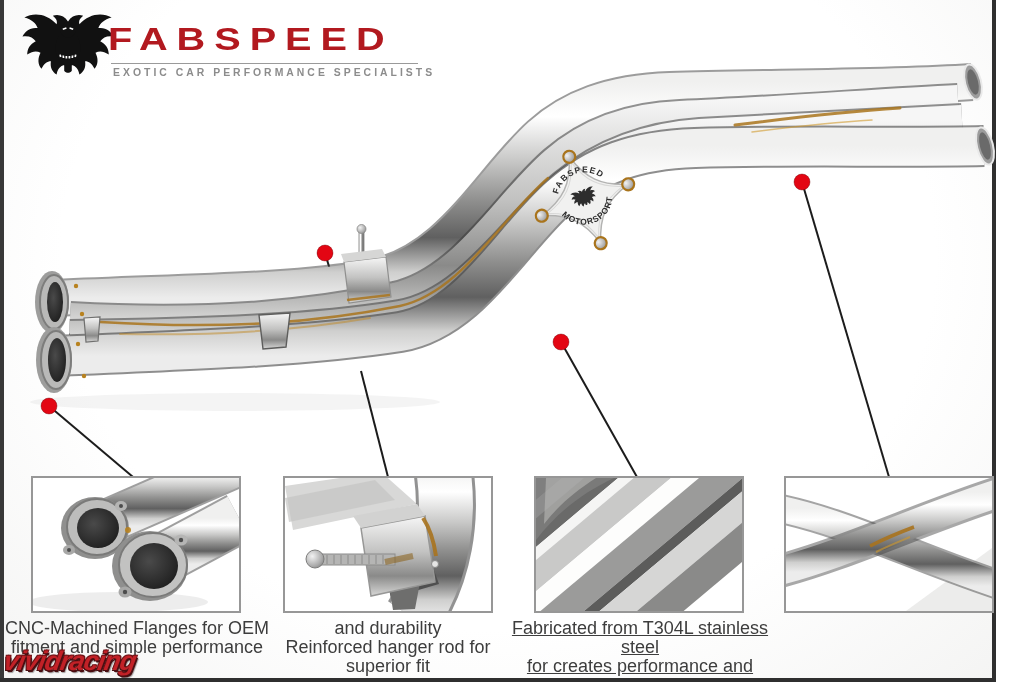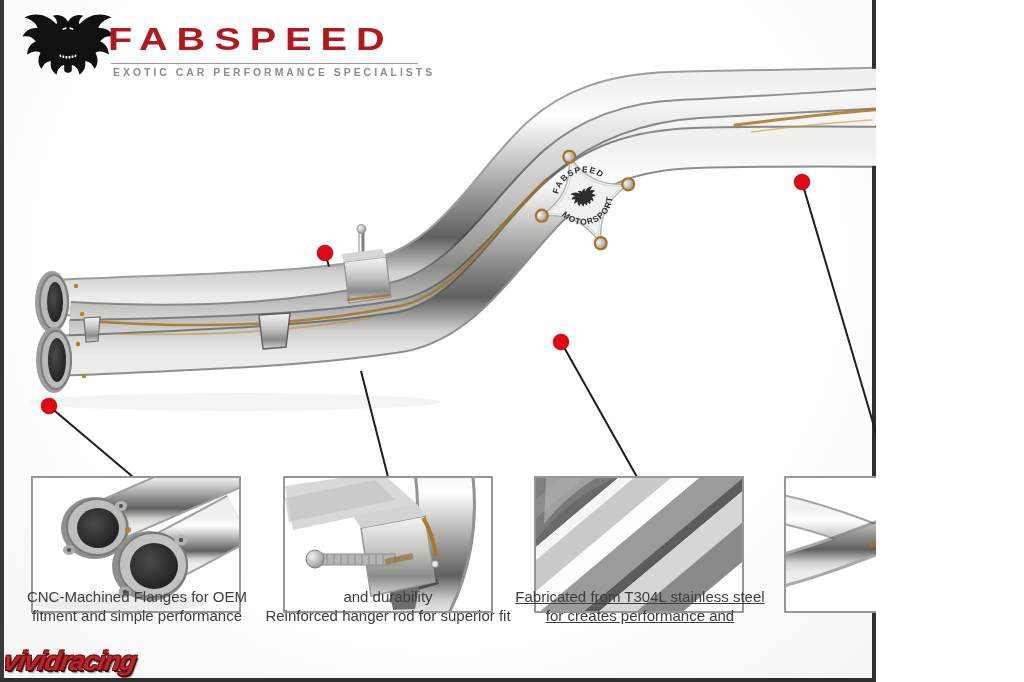--- a/index.html
+++ b/index.html
@@ -1,17 +1,17 @@
 <!DOCTYPE html>
 <html><head>
 <meta charset="utf-8">
 <style>
   html,body{margin:0;padding:0;background:#fff;}
   .stage{
-    position:relative;width:876px;height:682px;overflow:hidden;
+    position:relative;width:996px;height:682px;overflow:hidden;
     background:radial-gradient(ellipse at 50% 38%, #ffffff 62%, #f4f4f3 100%);
     font-family:"Liberation Sans", sans-serif;
   }
   .edge{position:absolute;background:#383838;}
   .edge-left{left:0;top:0;width:4px;height:682px;}
   .edge-right{right:0;top:0;width:4px;height:682px;background:#2f2f2f;}
   .edge-bottom{left:0;bottom:0;width:1024px;height:4px;background:#2f2f2f;}
 
   
   .logo{position:absolute;left:14px;top:8px;width:400px;height:72px;}
@@ -33,22 +33,22 @@
   
   .thumb{
     position:absolute;top:476px;width:206px;height:133px;background:#fff;
     border:2px solid #979797;box-sizing:content-box;
   }
   .thumb svg{display:block;width:206px;height:133px;}
   .t1{left:31px;} .t2{left:283px;} .t3{left:534px;} .t4{left:784px;}
 
   
   .caption{
-    position:absolute;top:587px;width:270px;text-align:center;color:#3d3d3d;
-    font-size:15px;line-height:19px;
+    position:absolute;top:619px;width:270px;text-align:center;color:#3d3d3d;
+    font-size:18px;line-height:19px;
   }
   .c1{left:2px;} .c2{left:253px;} .c3{left:505px;text-decoration:underline;} .c4{left:755px;}
 
   
   .watermark{
     position:absolute;left:4px;top:646px;font-size:27px;font-weight:900;font-style:italic;
     color:#c22127;transform:skewX(-10deg);letter-spacing:-1px;
     text-shadow:1.5px 1.5px 0 #4a0e11,-1px -1px 0 #6e1417,1px -1px 0 #6e1417,-1px 1px 0 #4a0e11,2.5px 2.5px 1px rgba(0,0,0,.35);
   }
 </style>

